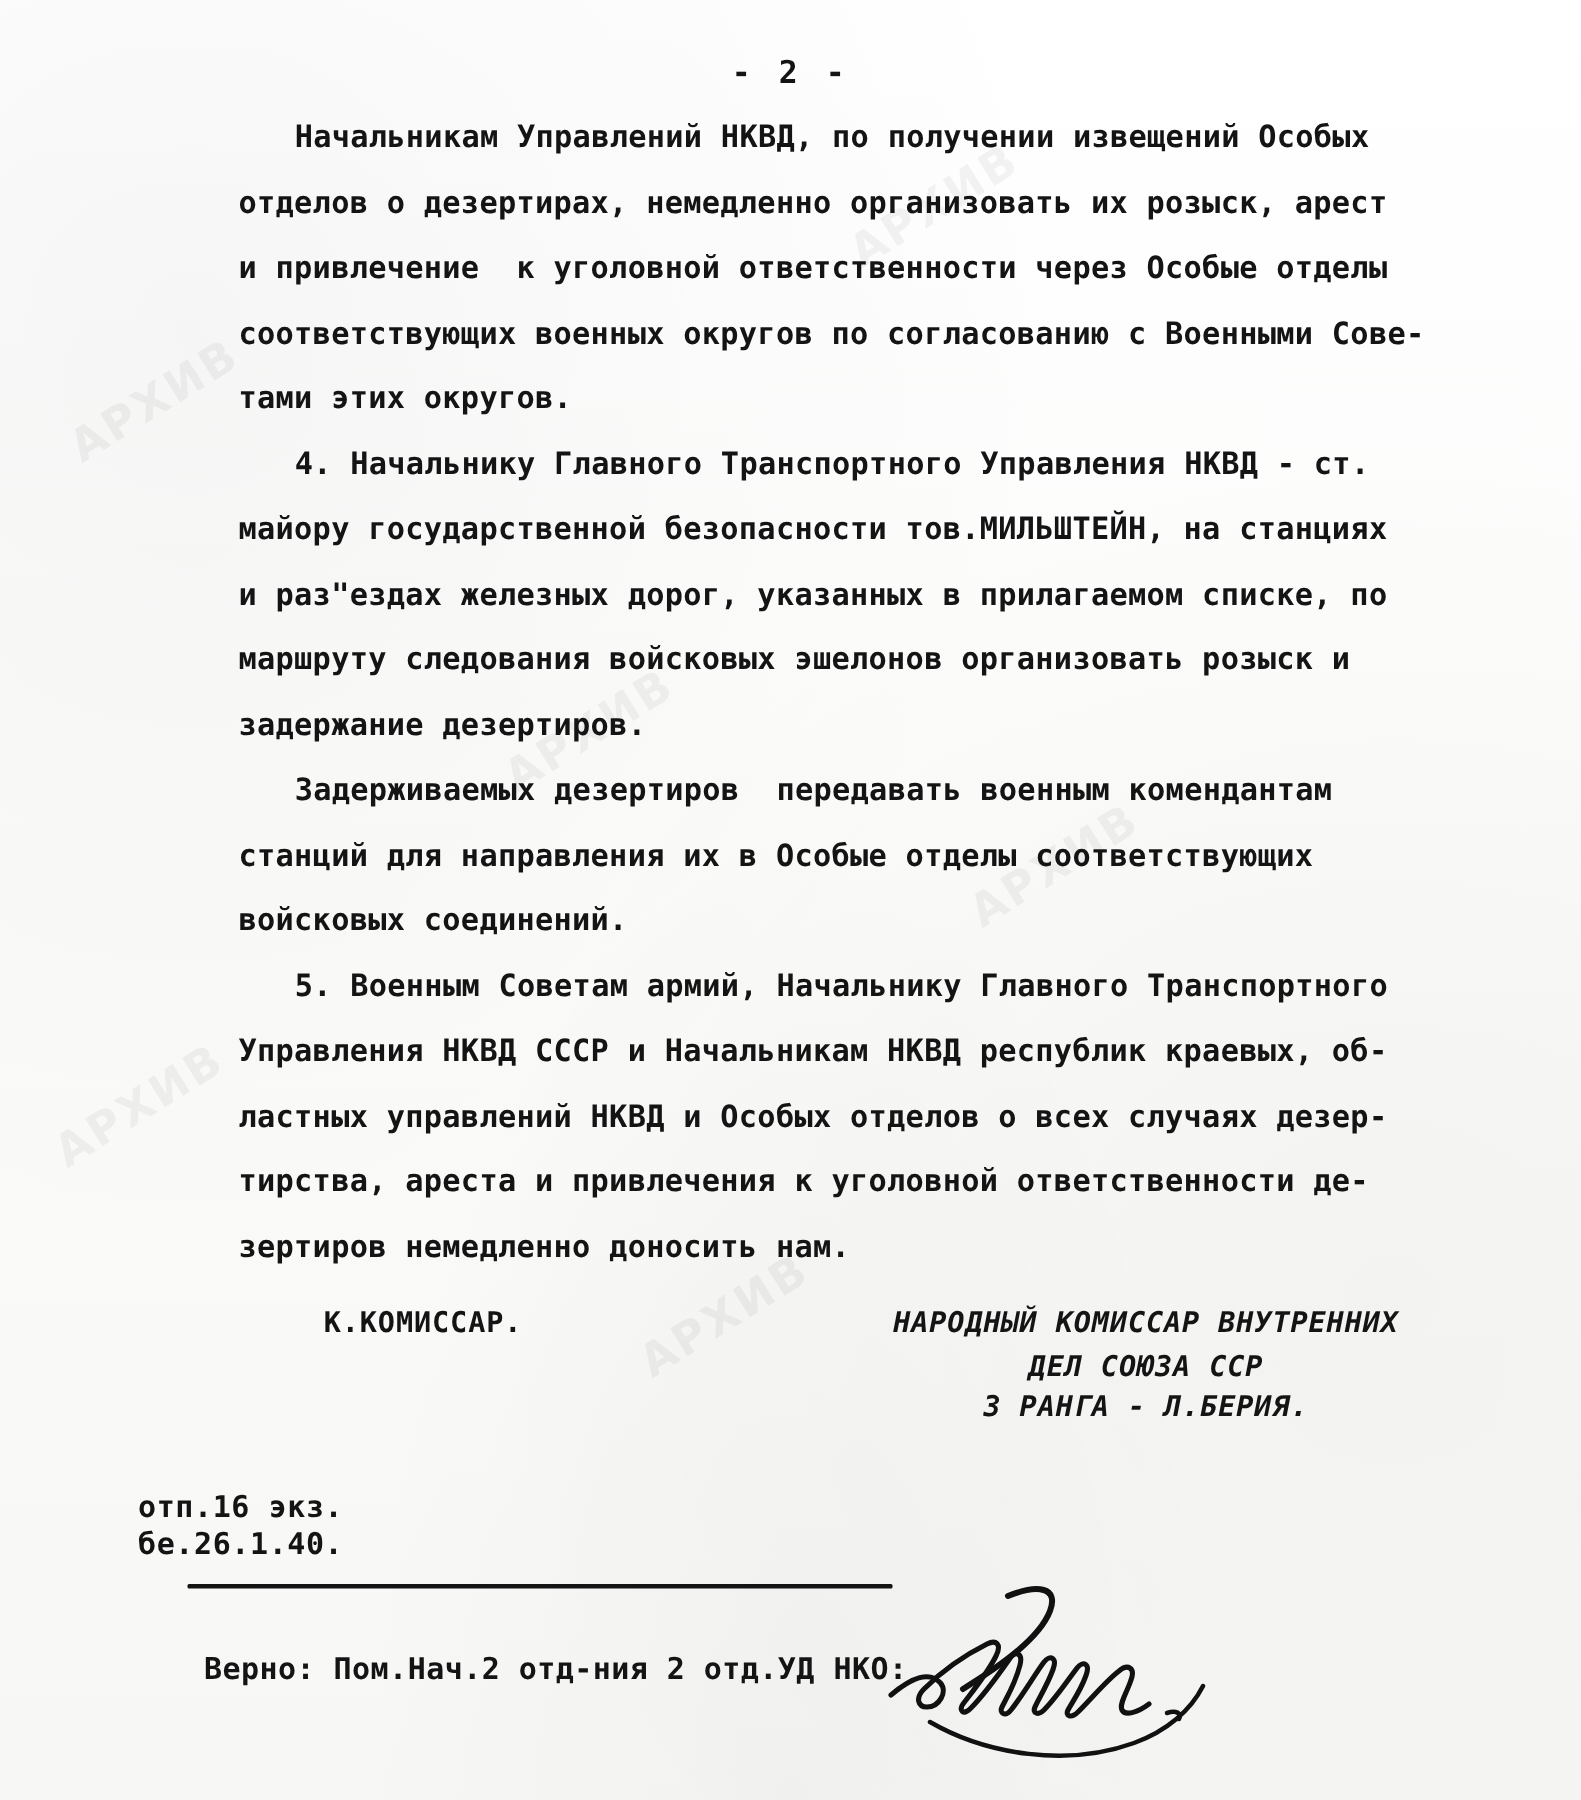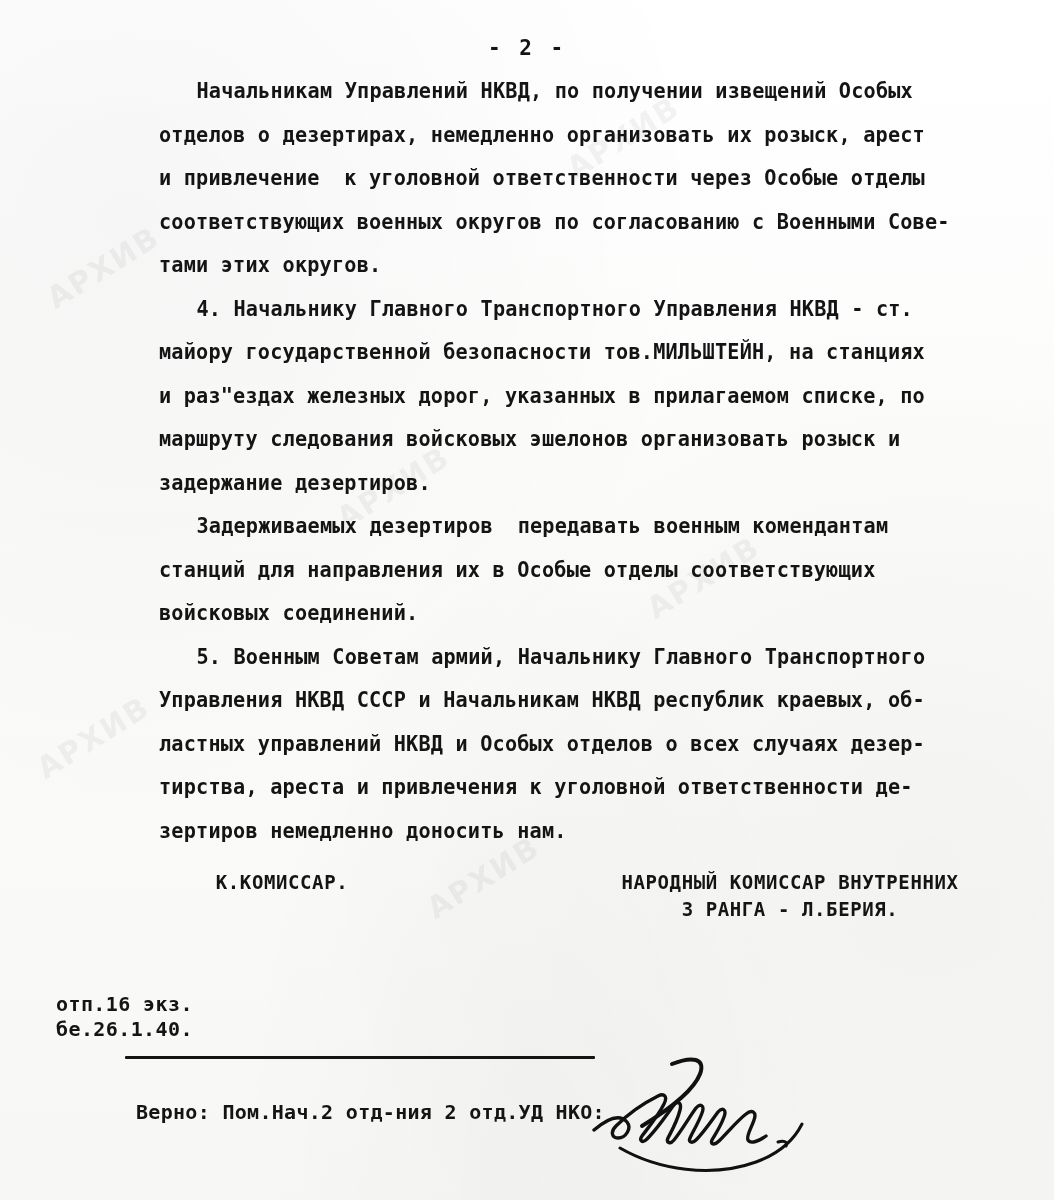--- a/index.html
+++ b/index.html
@@ -110,33 +110,34 @@
     font-size: 19px;
     line-height: 29px;
     font-weight: 700;
     letter-spacing: 0.6px;
     white-space: pre;
     text-align: center;
   }
   .sig-line.tight { line-height: 24px; }
 
   #sig-left  { left: 52px;  width: 460px; }
-  #sig-right { left: 530px; width: 520px; }
+  #sig-right { left: 504px; width: 520px; font-style: italic; }
 
   
   #copies-note {
     top: 992px;
     left: 56px;
   }
   #copies-note .note-line {
     font-size: 20px;
     line-height: 25px;
     font-weight: 700;
     letter-spacing: 0.4px;
     white-space: pre;
+    margin-left: 36px;
   }
 
   
   #cert-rule {
     position: absolute;
     top: 1056px;
     left: 125px;
     width: 470px;
     height: 3px;
     background: #141414;
@@ -210,20 +211,21 @@
           <div class="line">зертиров немедленно доносить нам.</div>
         </div>
       </div>
 
     <div id="signature-area">
       <div class="sig-block" id="sig-left">
           <div class="sig-line">К.КОМИССАР.</div>
         </div>
       <div class="sig-block" id="sig-right">
           <div class="sig-line">НАРОДНЫЙ КОМИССАР ВНУТРЕННИХ</div>
+          <div class="sig-line">ДЕЛ СОЮЗА ССР</div>
           <div class="sig-line tight">3 РАНГА - Л.БЕРИЯ.</div>
         </div>
     </div>
 
     <div class="abs" id="copies-note"><div class="note-line">отп.16 экз.</div><div class="note-line">бе.26.1.40.</div></div>
 
     <div id="cert-rule"></div>
 
     <div class="abs" id="cert-line">Верно: Пом.Нач.2 отд-ния 2 отд.УД НКО:</div>
 

